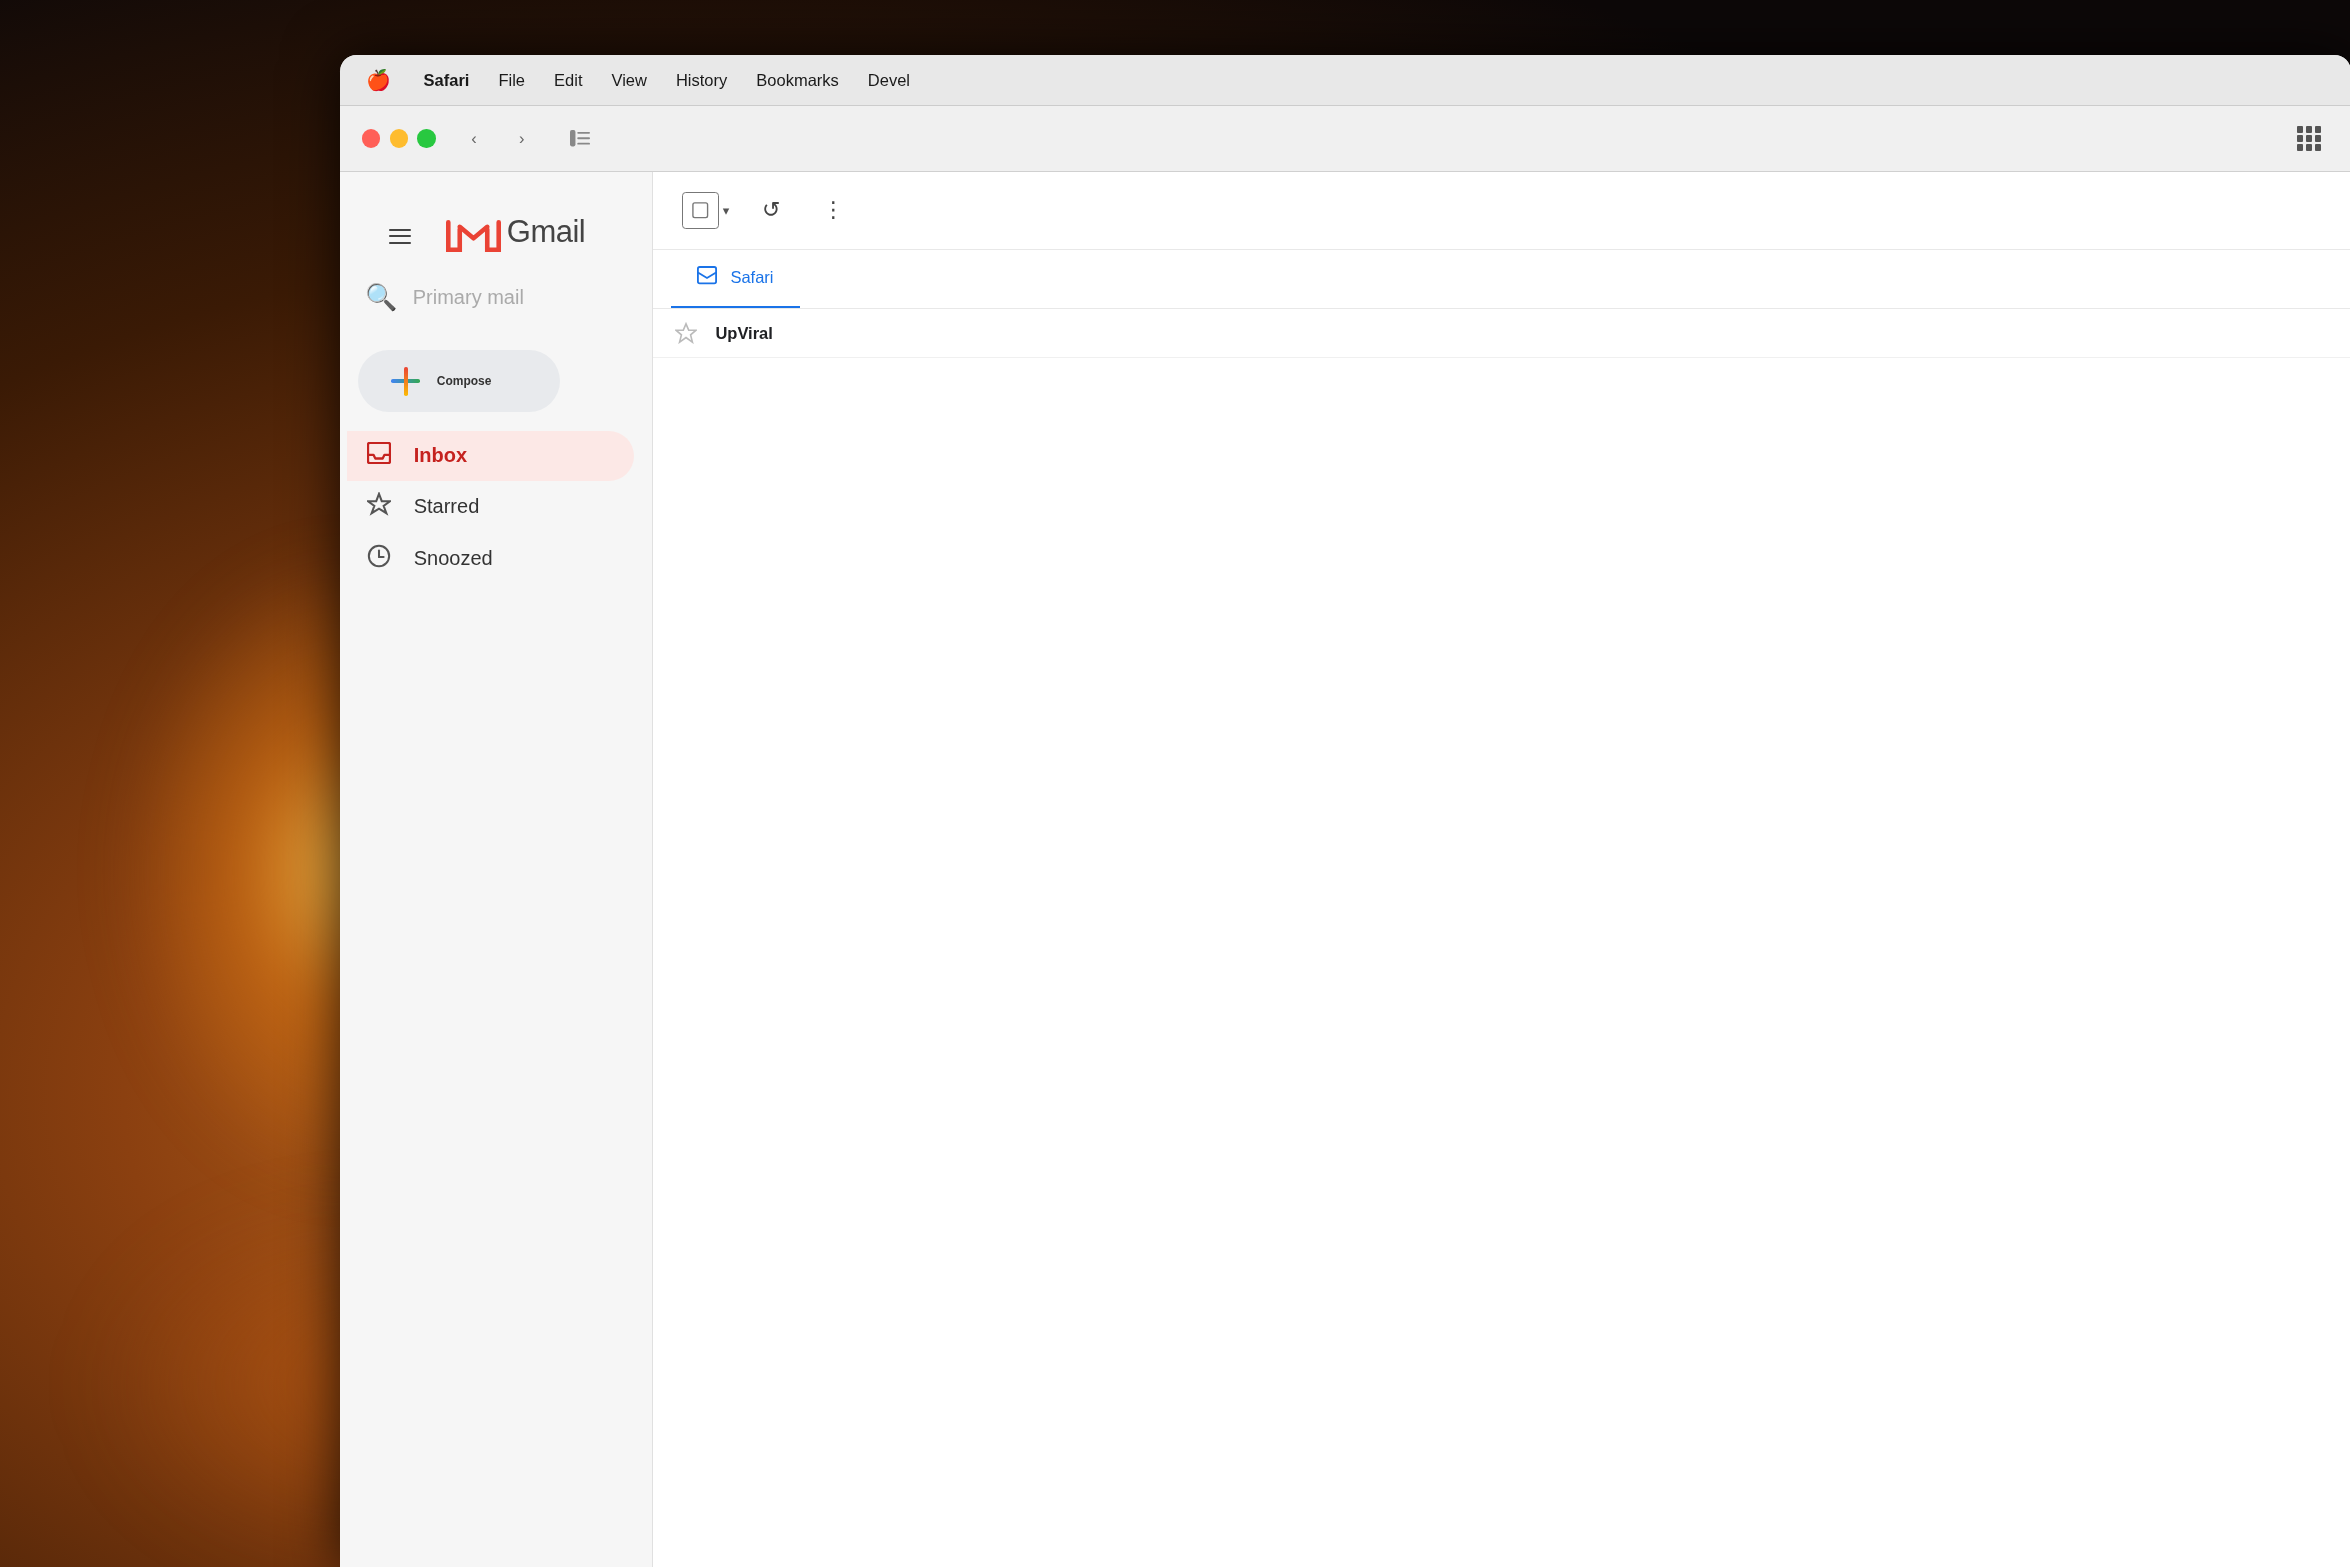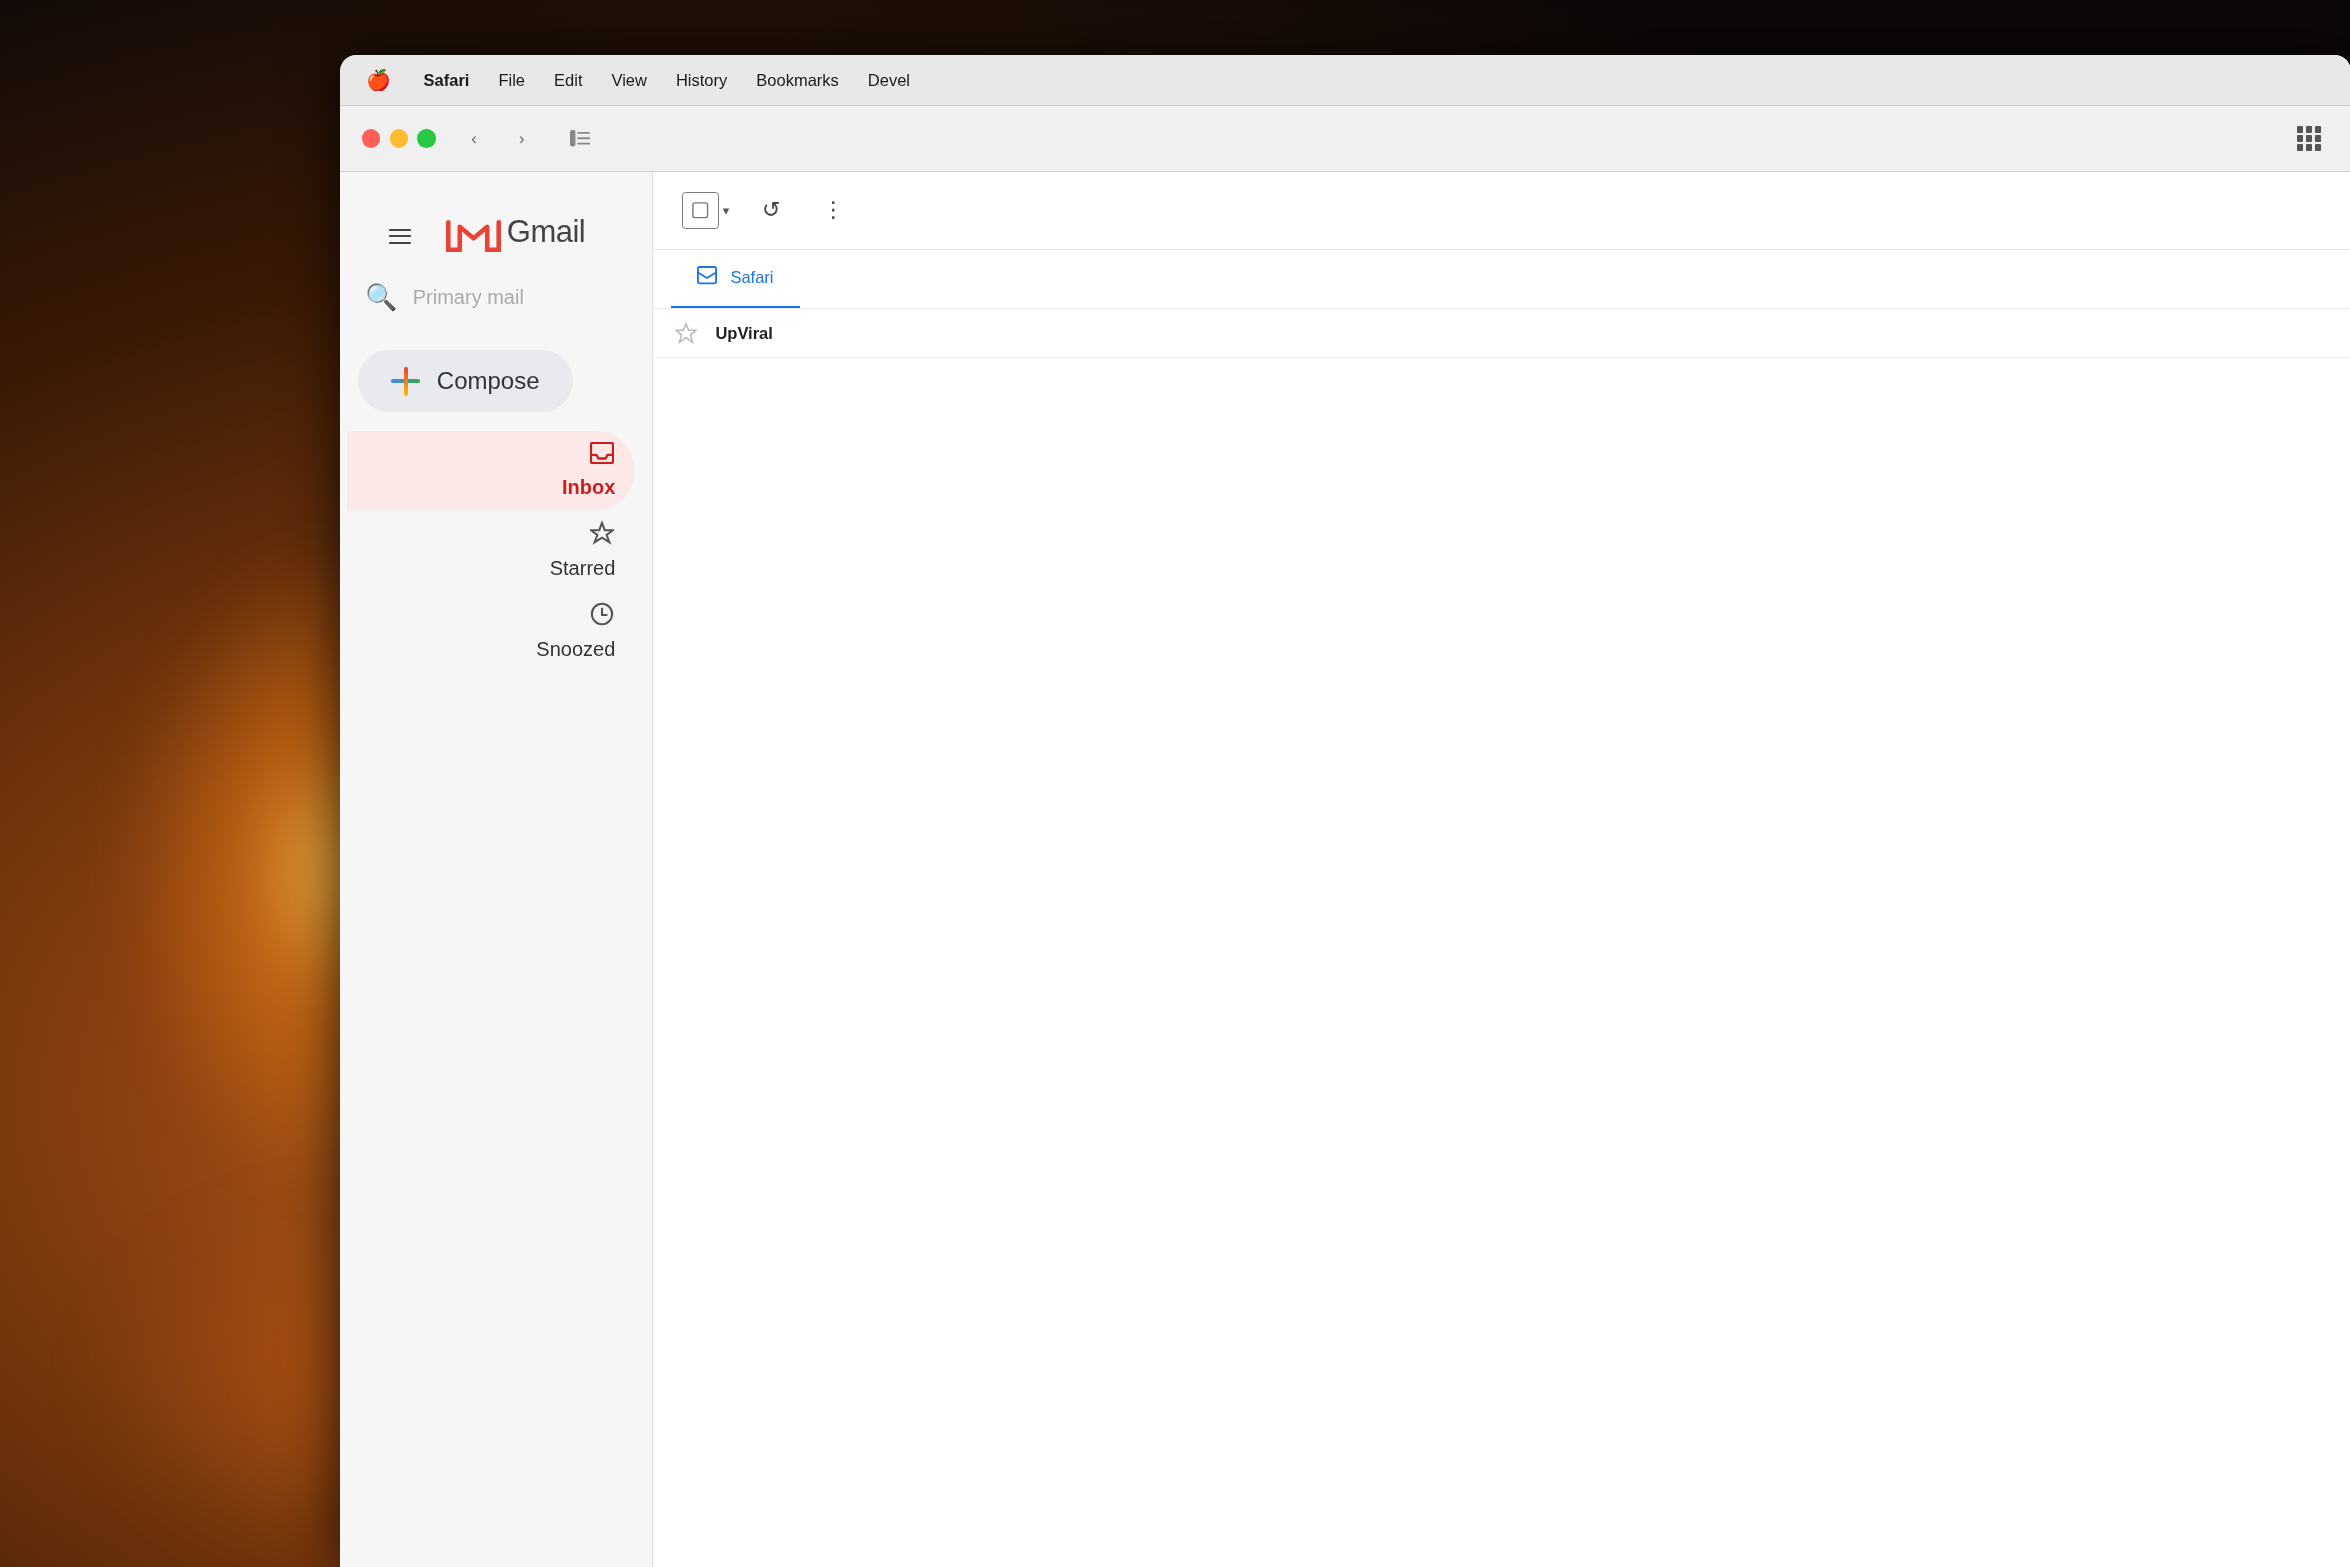--- a/index.html
+++ b/index.html
@@ -248,35 +248,34 @@
       background: #e8eaed;
       border: none;
       border-radius: 37px;
       padding: 16.5px 33px;
       cursor: pointer;
       margin: 18.4px 11px;
       min-width: 202px;
     }
 
     .compose-label {
-      font-size: 24px;
-      font-weight: 400;
+      font-size: 12px;
+      font-weight: 700;
       color: #333;
     }
 
     
     .nav-item {
       display: flex;
-      align-items: flex-end;
-      gap: 6px;
+      align-items: center;
+      gap: 22px;
       padding: 11px 18.4px;
       border-radius: 0 37px 37px 0;
       cursor: pointer;
       margin-right: 11px;
-      flex-direction: column;
     }
 
     .nav-item.active {
       background: #fce8e6;
     }
 
     .nav-item-icon {
       font-size: 22px;
       width: 26px;
       text-align: center;

